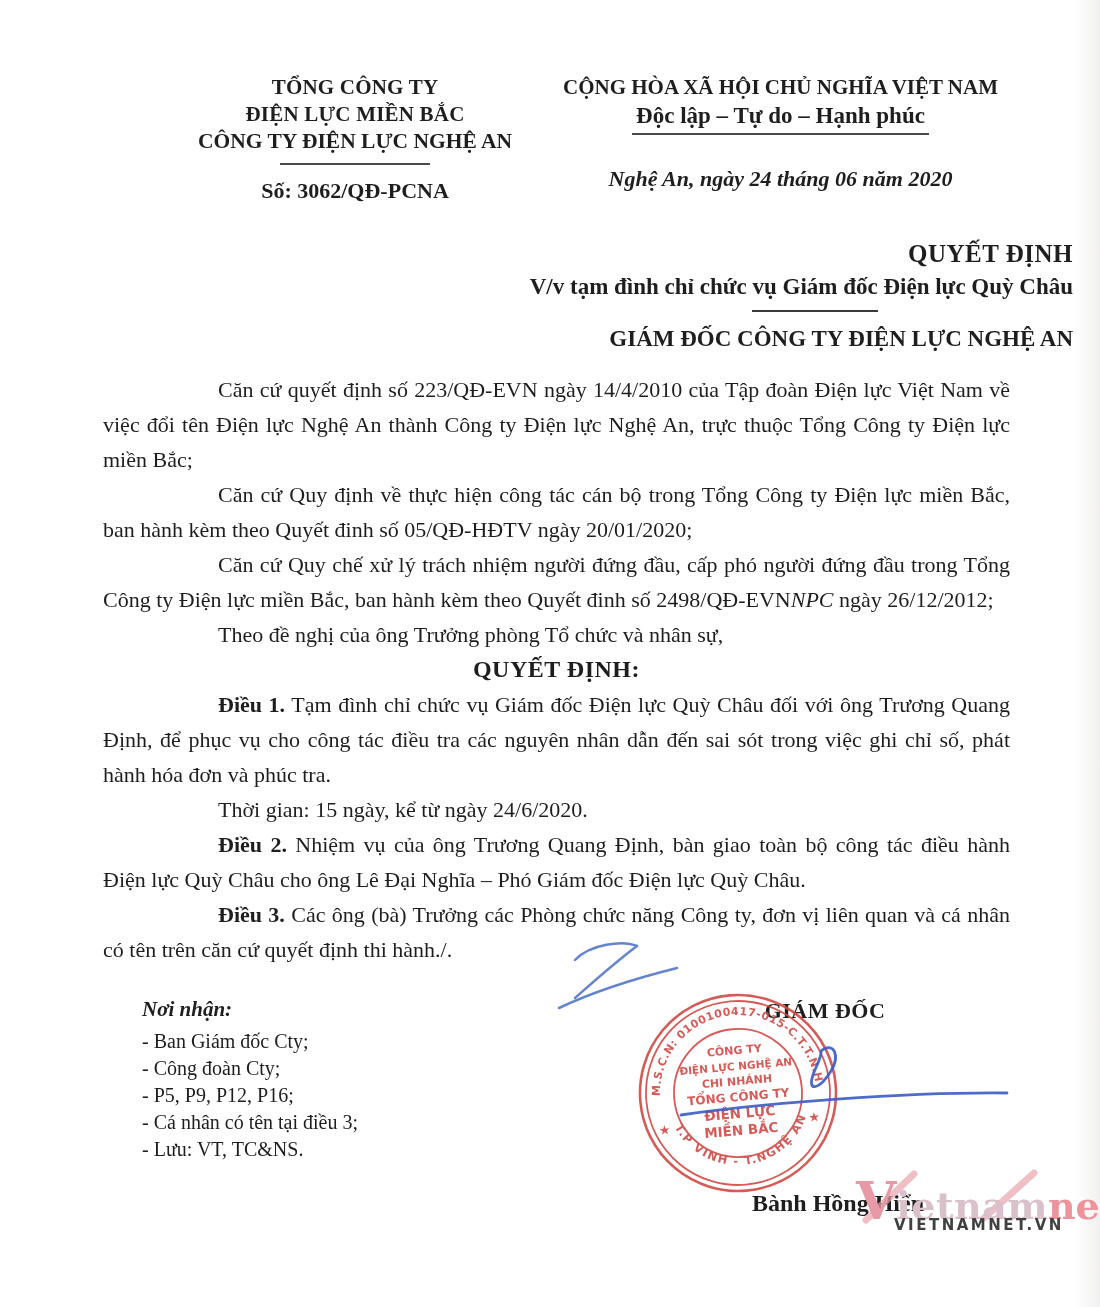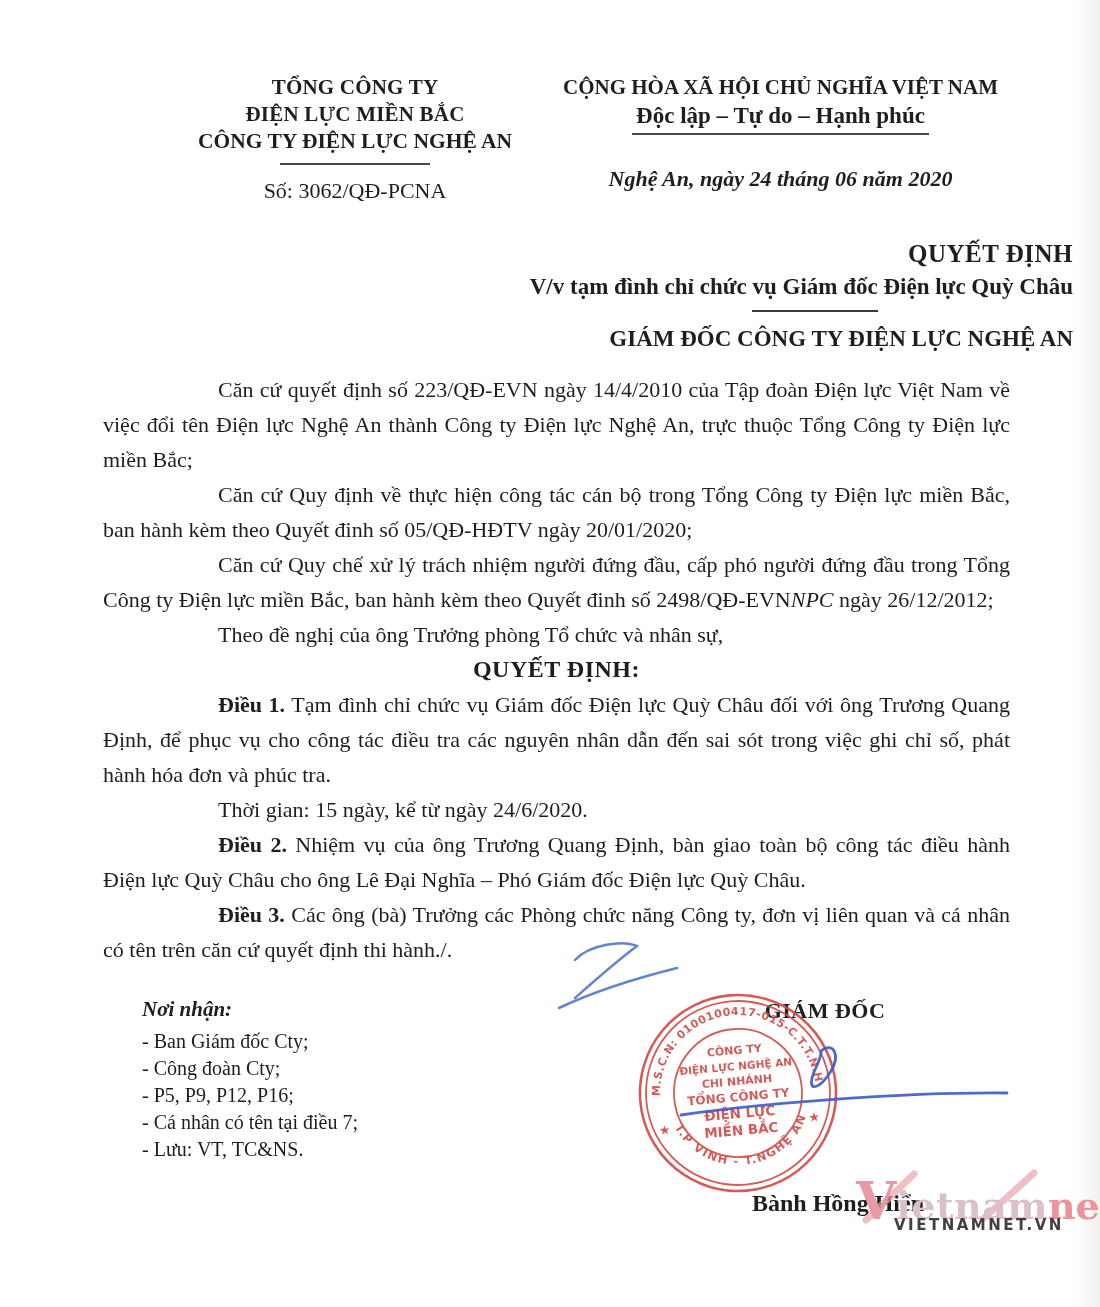--- a/index.html
+++ b/index.html
@@ -6,21 +6,21 @@
   .page {
     position:relative; width:1100px; height:1307px; background:#ffffff;
     font-family:"Liberation Serif","DejaVu Serif",serif; color:#1e1e1e; overflow:hidden;
   }
   
   .header-left { position:absolute; left:150px; top:74px; width:410px; text-align:center;
                  font-size:21px; line-height:27px; }
   .org-line { font-weight:600; letter-spacing:0.2px; }
   .company-line { font-weight:700; font-size:21.5px; }
   .hl-rule { width:150px; border-bottom:2px solid #4a4a4a; margin:8px auto 12px; }
-  .doc-number { font-size:22px; font-weight:400; }
+  .doc-number { font-size:22px; font-weight:700; }
 
   .header-right { position:absolute; left:558px; top:74px; width:445px; text-align:center; }
   .country-line { font-weight:700; font-size:21px; line-height:26px; }
   .motto-line { display:inline-block; font-weight:700; font-size:23px; margin-top:3px;
                 padding:0 4px 4px; border-bottom:2px solid #4a4a4a; }
   .place-date { font-style:italic; font-weight:700; font-size:22px; margin-top:31px; }
 
   
   .title-block { position:absolute; left:0; top:240px; width:1073px; text-align:right; }
   .title-main { font-size:25px; font-weight:700; letter-spacing:0.5px; }
@@ -107,21 +107,21 @@
     <p>Thời gian: 15 ngày, kể từ ngày 24/6/2020.</p>
     <p><b>Điều 2.</b><span> Nhiệm vụ của ông Trương Quang Định, bàn giao toàn bộ công tác điều hành Điện lực Quỳ Châu cho ông Lê Đại Nghĩa – Phó Giám đốc Điện lực Quỳ Châu.</span></p>
     <p><b>Điều 3.</b><span> Các ông (bà) Trưởng các Phòng chức năng Công ty, đơn vị liên quan và cá nhân có tên trên căn cứ quyết định thi hành./.</span></p>
   </div>
 
   <div class="recipients">
     <div class="recipients-label">Nơi nhận:</div>
     <div>- Ban Giám đốc Cty;</div>
     <div>- Công đoàn Cty;</div>
     <div>- P5, P9, P12, P16;</div>
-    <div>- Cá nhân có tên tại điều 7;</div>
+    <div>- Cá nhân có tên tại điều 3;</div>
     <div>- Lưu: VT, TC&amp;NS.</div>
   </div>
 
   <div class="sig-title">GIÁM ĐỐC</div>
   <div class="sig-name">Bành Hồng Hiển</div>
 
   <svg class="stamp" viewBox="0 0 210 210" xmlns="http://www.w3.org/2000/svg" xmlns:xlink="http://www.w3.org/1999/xlink">
     <circle cx="105" cy="105" r="98" fill="none" stroke="#d04a45" stroke-width="2.6"></circle>
     <circle cx="105" cy="105" r="92" fill="none" stroke="#d04a45" stroke-width="1.8"></circle>
     <circle cx="105" cy="105" r="64" fill="none" stroke="#d04a45" stroke-width="1.8"></circle>

